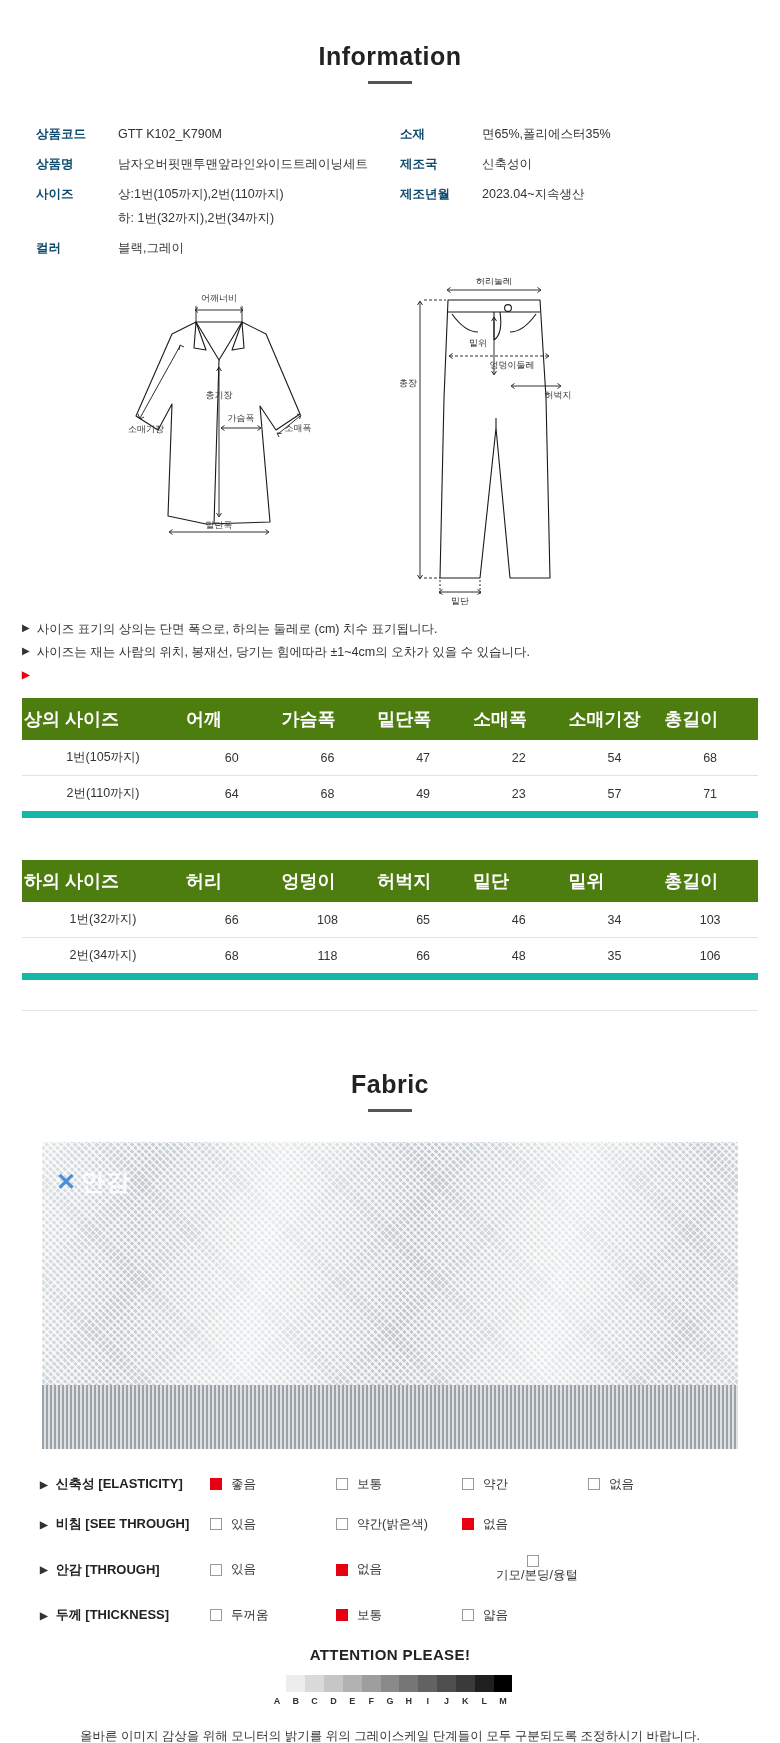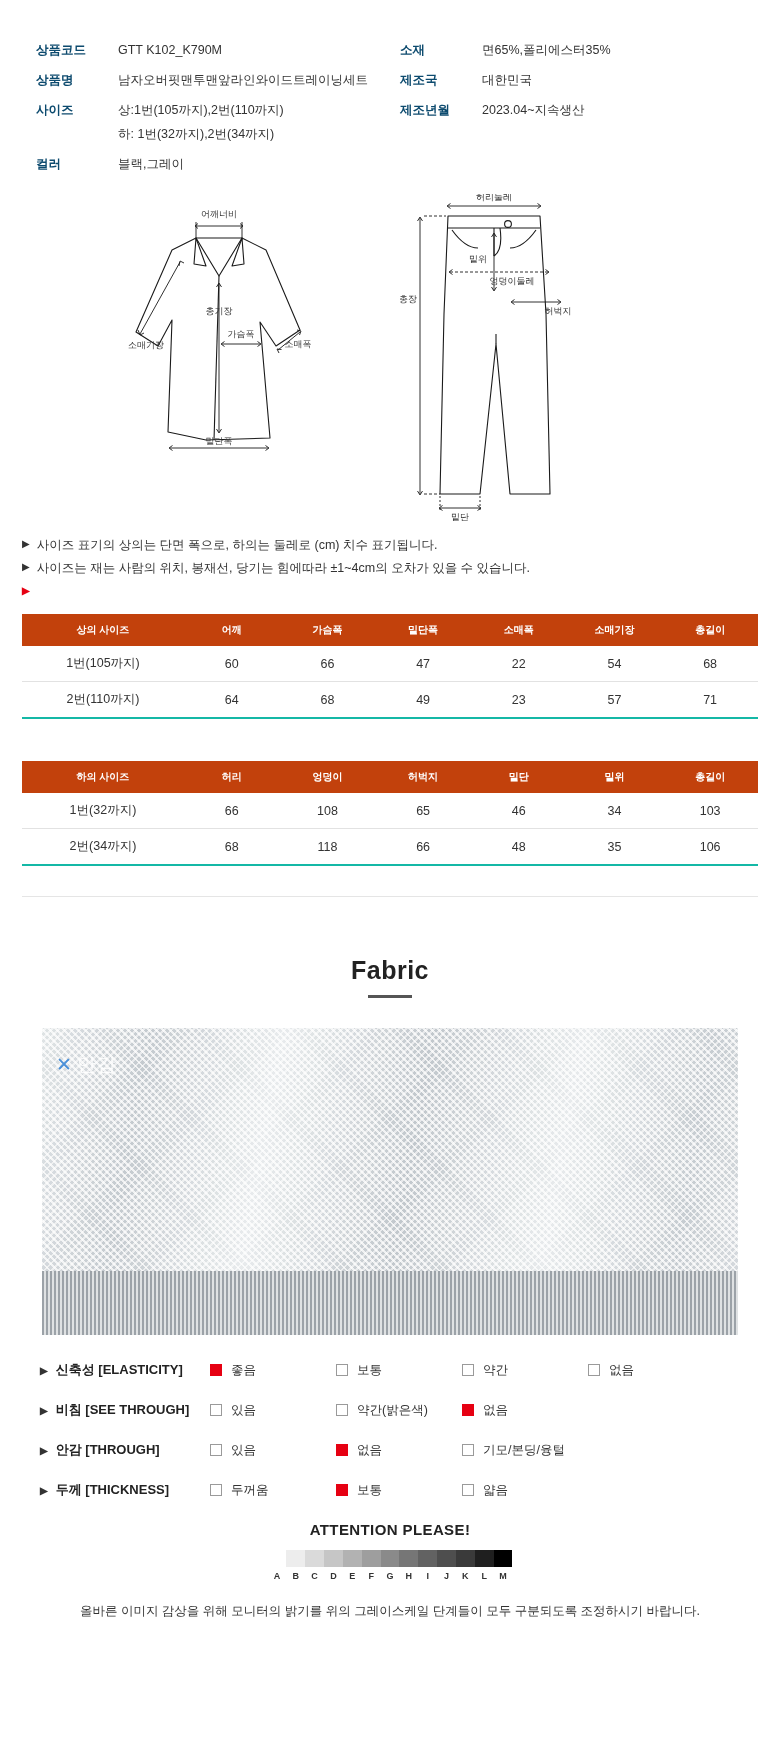--- a/index.html
+++ b/index.html
@@ -81,34 +81,34 @@
   .note.red { color: #e60012; font-weight: bold; }
 
   
   .table-block { padding: 0 22px; margin-top: 14px; }
   table.size-table {
     width: 100%;
     border-collapse: collapse;
     font-size: 12.5px;
   }
   table.size-table thead th {
-    background: #c2410c;
+    background: #4d7c0f;
     color: #ffffff;
     font-weight: bold;
     padding: 9px 2px;
-    text-align: center;
-    font-size: 10px;
+    text-align: left;
+    font-size: 18px;
   }
   table.size-table tbody td {
     text-align: center;
     padding: 9px 2px;
     border-bottom: 1px solid #e2e2e2;
     color: #333333;
   }
-  table.size-table tbody tr:last-child td { border-bottom: 2px solid #14b8a6; }
+  table.size-table tbody tr:last-child td { border-bottom: 7px solid #14b8a6; }
   .table-gap { height: 28px; }
   .divider {
     border: 0;
     border-top: 1px solid #e5e5e5;
     margin: 30px 22px 0 22px;
   }
 
   
   .fabric-title-wrap { margin-top: 59px; }
   .fabric-img {
@@ -138,22 +138,22 @@
   }
   .fabric-img .side-l, .fabric-img .side-r {
     position: absolute; top: 0; bottom: 0; width: 42px; background: #ffffff;
   }
   .fabric-img .side-l { left: 0; }
   .fabric-img .side-r { right: 0; }
   .fabric-wm {
     position: absolute;
     left: 56px; top: 24px;
     color: rgba(255,255,255,0.85);
-    font-size: 19px;
-    font-weight: normal;
+    font-size: 24px;
+    font-weight: bold;
     letter-spacing: 1px;
   }
   .fabric-wm .x { color: #4a90d9; margin-right: 4px; }
 
   
   .props { padding: 26px 40px 0 40px; }
   .prop-row {
     display: flex;
     align-items: center;
     margin-bottom: 22px;
@@ -169,21 +169,21 @@
   }
   .prop-name .tri { font-size: 10px; margin-right: 8px; color: #333333; }
   .prop-opts { display: flex; flex: 1; }
   .prop-opt {
     display: flex;
     align-items: center;
     width: 126px;
     color: #333333;
     font-size: 12.5px;
   }
-  .prop-opt.wide { width: 150px; }
+  .prop-opt.wide { width: 150px; flex-direction: column; }
   .chk {
     width: 12px; height: 12px;
     border: 1px solid #9a9a9a;
     background: #ffffff;
     margin-right: 9px;
     flex: 0 0 12px;
   }
   .chk.on { background: #e60012; border-color: #e60012; }
 
   
@@ -220,20 +220,24 @@
   }
 
   
   .dtxt { font-family: "Liberation Sans", sans-serif; font-size: 9px; fill: #333; }
 </style>
 </head>
 <body>
 
 <div class="page">
 
+  <div style="padding-top:42px;">
+    <div class="section-title">Information</div>
+    <div class="title-rule"></div>
+  </div>
 
   <div class="info-wrap">
     <div class="info-col">
       <div class="info-row">
         <div class="info-label">상품코드</div>
         <div class="info-value">GTT  K102_K790M</div>
       </div>
       <div class="info-row">
         <div class="info-label">상품명</div>
         <div class="info-value">남자오버핏맨투맨앞라인와이드트레이닝세트</div>
@@ -248,21 +252,21 @@
         <div class="info-value">블랙,그레이</div>
       </div>
     </div>
     <div class="info-col right">
       <div class="info-row">
         <div class="info-label">소재</div>
         <div class="info-value">면65%,폴리에스터35%</div>
       </div>
       <div class="info-row">
         <div class="info-label">제조국</div>
-        <div class="info-value">대한민국</div>
+        <div class="info-value">신축성이</div>
       </div>
       <div class="info-row">
         <div class="info-label">제조년월</div>
         <div class="info-value">2023.04~지속생산</div>
       </div>
     </div>
   </div>
 
   <div class="diagram-wrap">
 

